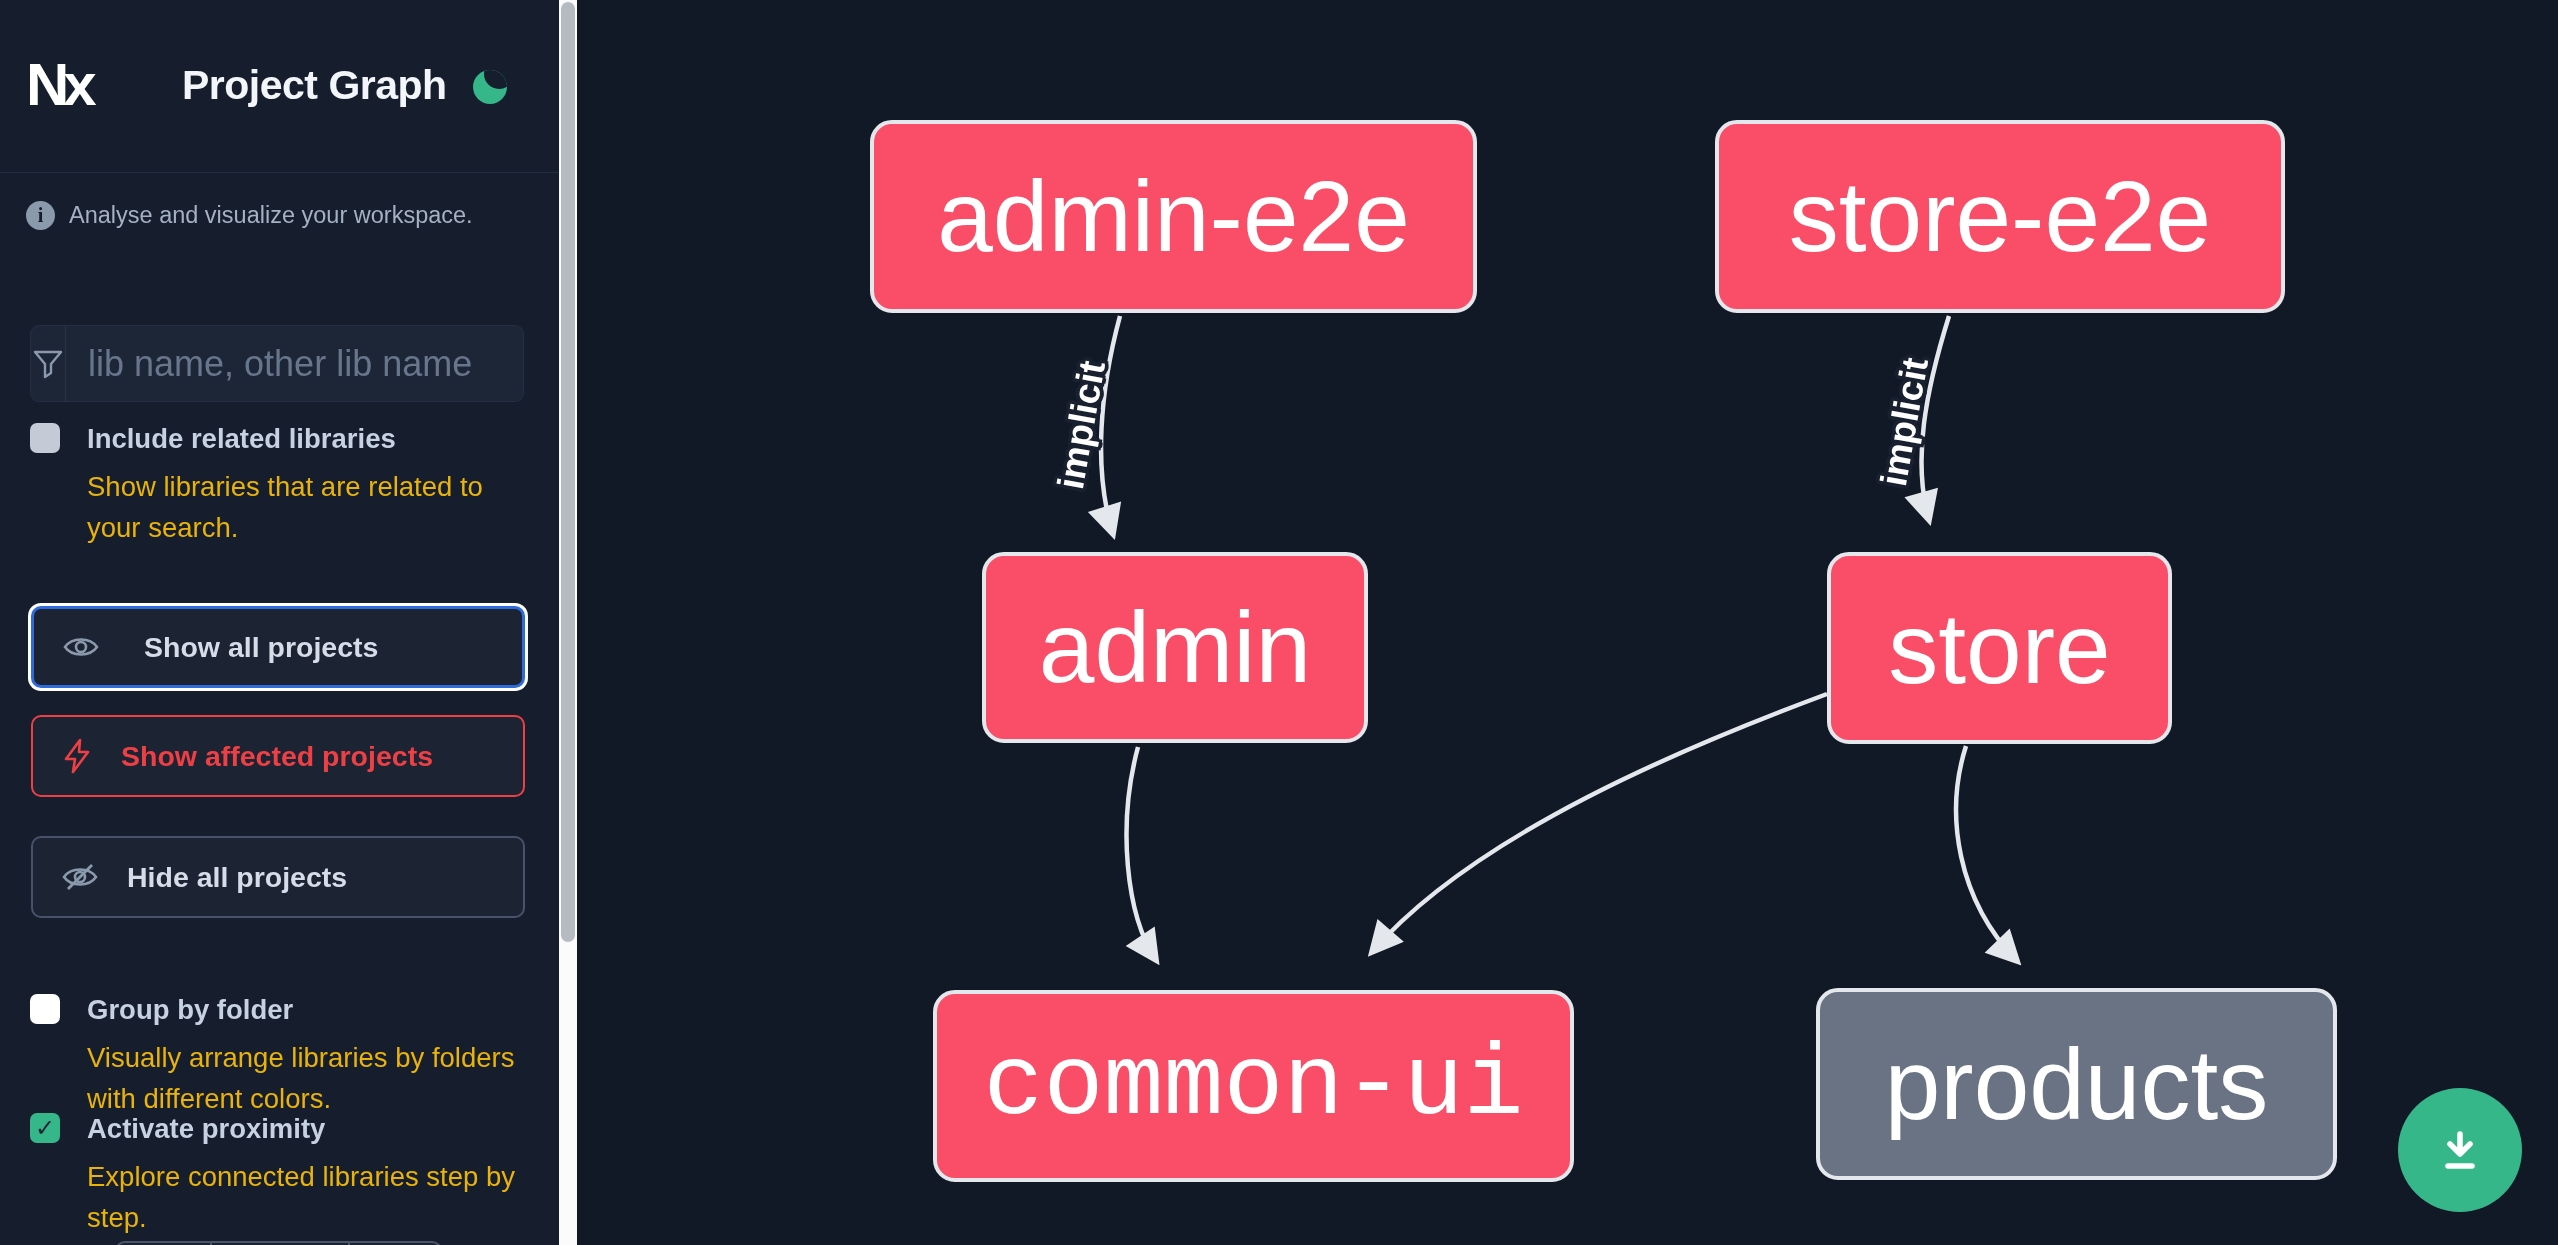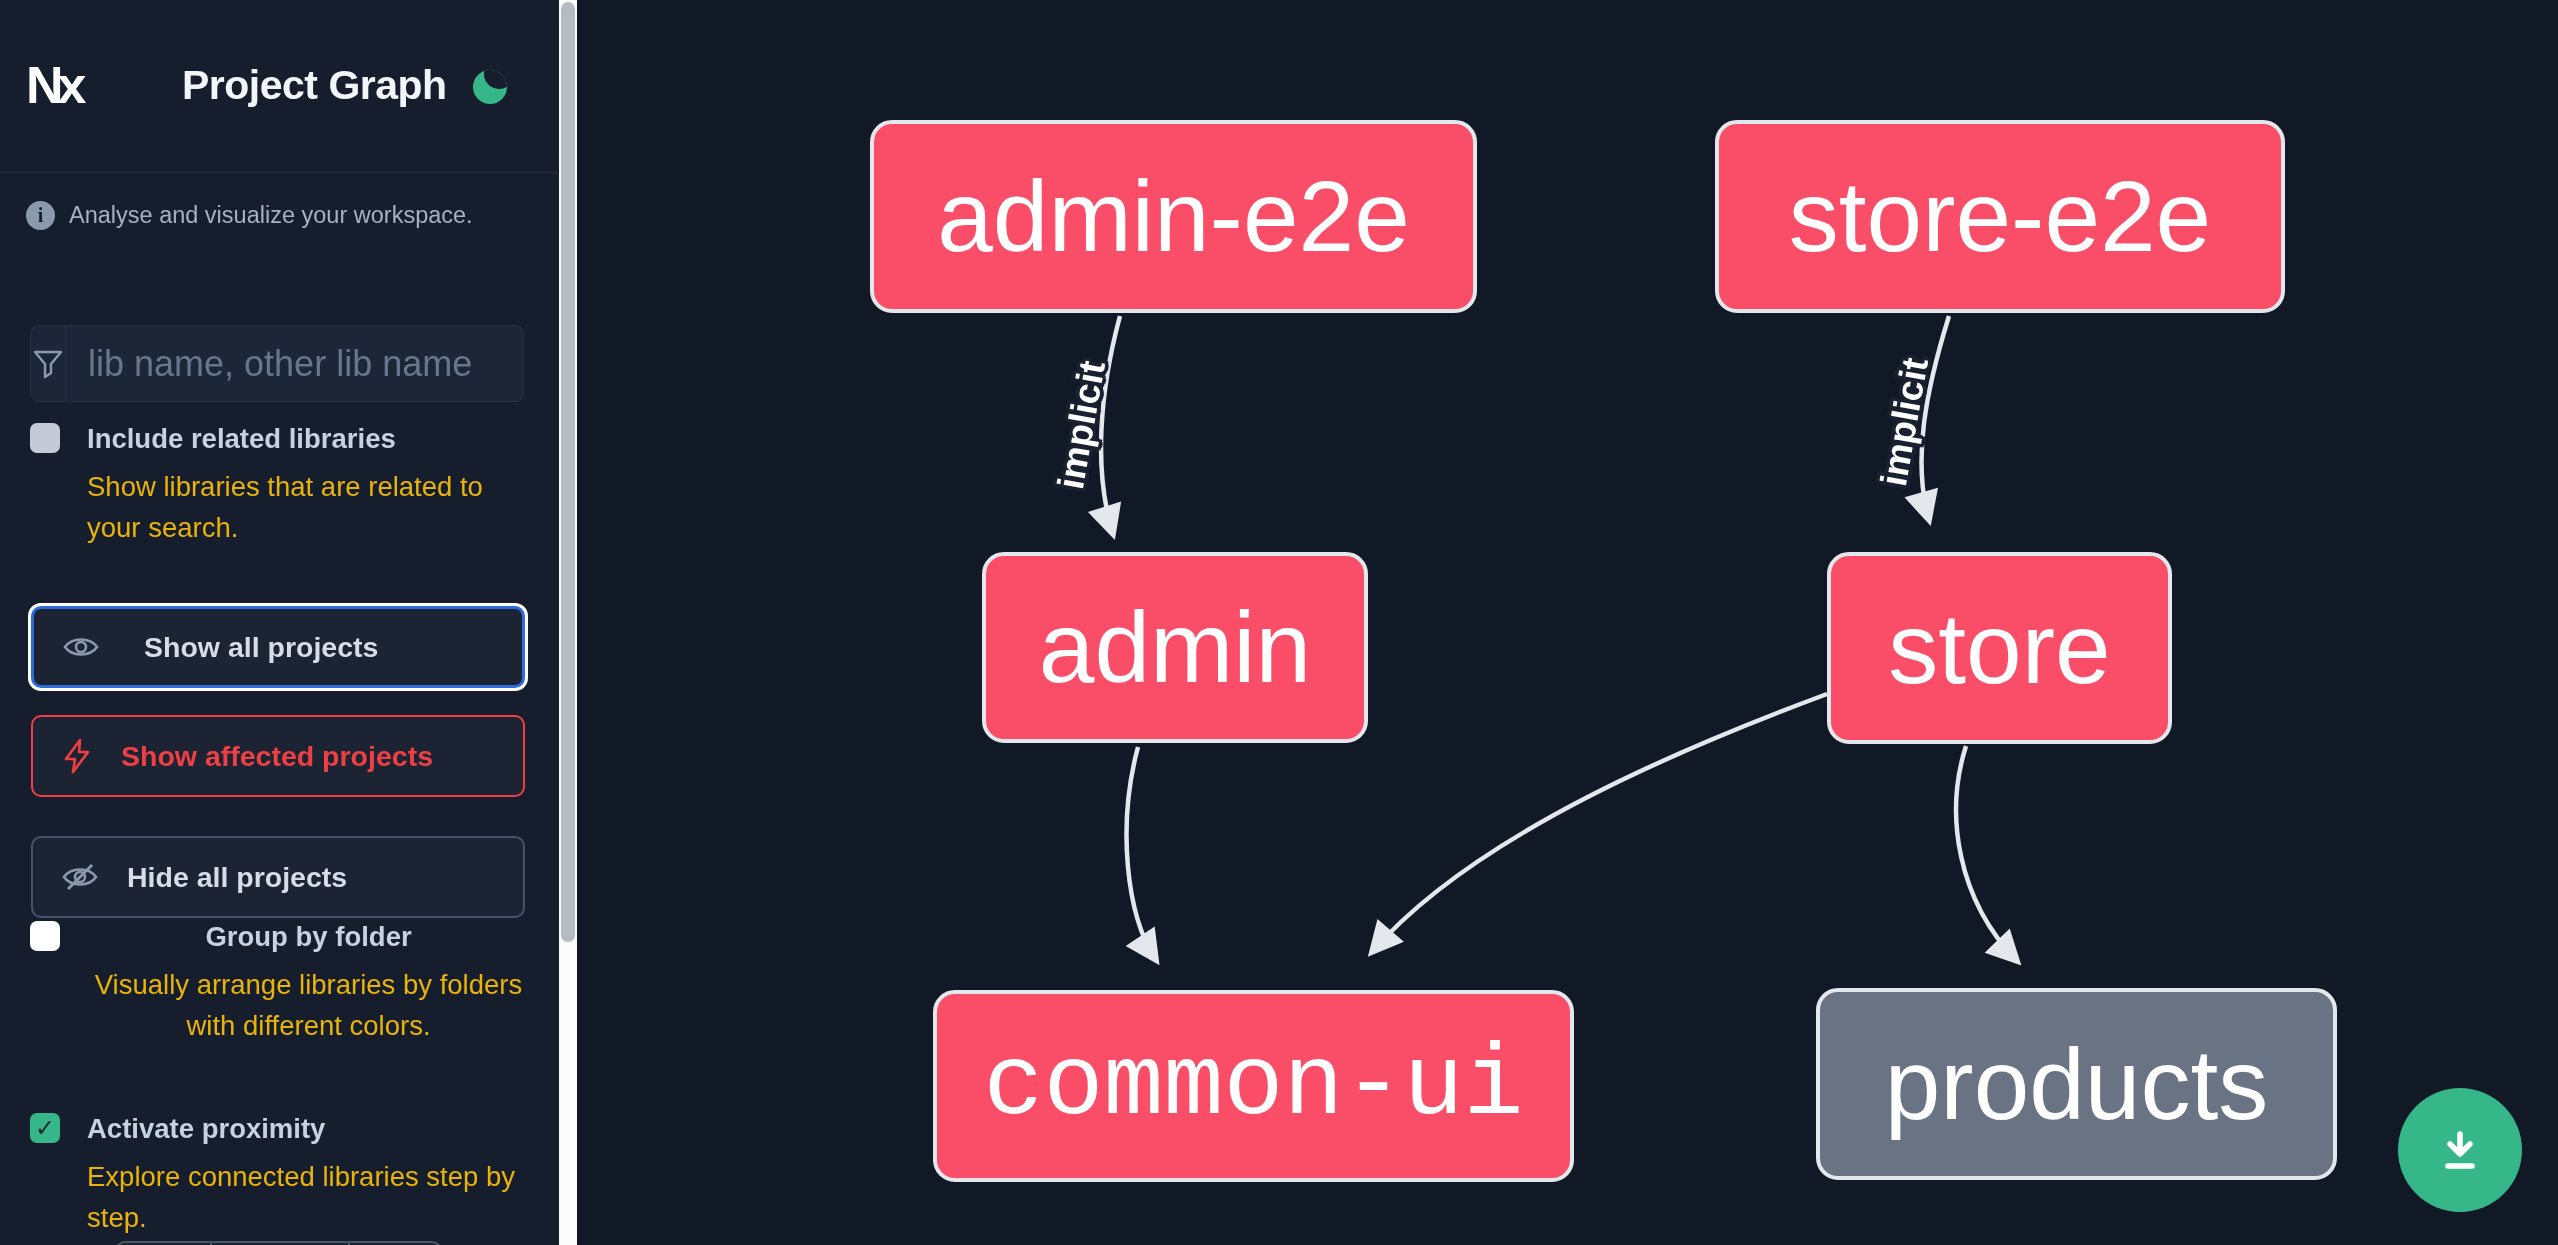--- a/index.html
+++ b/index.html
@@ -2,42 +2,42 @@
 <html><head>
 <meta charset="utf-8">
 <style>
   * { margin:0; padding:0; box-sizing:border-box; }
   html,body { width:2558px; height:1245px; overflow:hidden; }
   body { font-family:"Liberation Sans","DejaVu Sans",sans-serif; background:#111826; position:relative; }
 
   
   #sidebar { position:absolute; left:0; top:0; width:559px; height:1245px; background:#161e2d; }
   #sidebar-header { position:absolute; left:0; top:0; width:559px; height:173px; border-bottom:1px solid #232d41; }
-  #logo { position:absolute; left:26px; top:30px; color:#ffffff; font-weight:800; font-size:52px; letter-spacing:-6px; line-height:110px; }
+  #logo { position:absolute; left:26px; top:30px; color:#ffffff; font-weight:800; font-size:60px; letter-spacing:-6px; line-height:110px; }
   #app-title { position:absolute; left:182px; top:62px; color:#f2f5fa; font-weight:700; font-size:41px; letter-spacing:-0.5px; }
   #moon { position:absolute; left:473px; top:70px; width:34px; height:34px; border-radius:50%; background:#36b78a; overflow:hidden; cursor:pointer; }
   #moon::after { content:""; position:absolute; width:30px; height:30px; border-radius:50%; background:#161e2d; top:-11px; left:11px; }
 
   #tagline-row { position:absolute; left:26px; top:201px; display:flex; align-items:center; gap:14px; }
   .info-circle { width:29px; height:29px; border-radius:50%; background:#8b99ad; color:#161e2d; font-weight:800; font-size:20px; display:flex; align-items:center; justify-content:center; font-family:"Liberation Serif","DejaVu Serif",serif; }
   #tagline { color:#a4b1c3; font-size:23.5px; }
 
   #search-box { position:absolute; left:30px; top:325px; width:494px; height:77px; background:#1d2636; border:1px solid #262f42; border-radius:9px; display:flex; align-items:stretch; }
   #search-icon-cell { width:66px; display:flex; align-items:center; justify-content:center; border-right:1px solid #2b3446; }
   #search-input { flex:1; background:transparent; border:none; outline:none; color:#c6d1e1; font-size:36px; padding:0 22px; font-family:inherit; }
   #search-input::placeholder { color:#67768c; }
 
   .opt-row { position:absolute; left:30px; width:500px; }
   .opt-check { position:absolute; left:0; top:1px; width:30px; height:30px; border-radius:7px; background:#c4cbd6; }
   .opt-check.white { background:#ffffff; }
   .opt-check.checked { background:#36b78a; color:#1b2433; font-size:24px; font-weight:800; display:flex; align-items:center; justify-content:center; }
   .opt-label { margin-left:57px; color:#c6d1e1; font-weight:700; font-size:27.5px; line-height:34px; }
   .opt-desc { margin-left:57px; margin-top:10px; color:#eab308; font-size:27.5px; line-height:41px; max-width:450px; }
   #opt-related { top:422px; }
-  #opt-group  { top:920px;text-align:center; }
+  #opt-group  { top:993px; }
   #opt-prox   { top:1112px; }
 
   .side-btn { position:absolute; left:31px; width:494px; height:82px; background:#1c2434; border:2px solid #46536a; border-radius:10px; display:flex; align-items:center; padding-left:28px; gap:28px; cursor:pointer; }
   .side-btn .btn-label { font-size:28.5px; font-weight:700; color:#d6dde8; }
   #btn-show-all { top:606px; border:3px solid #2e6bdb; box-shadow:0 0 0 3px #ffffff;gap:44px; }
   #btn-affected { top:715px; border-color:#ee4044; }
   #btn-affected .btn-label { color:#ee4044; }
   #btn-hide { top:836px; }
 
   #stepper { position:absolute; left:115px; top:1241px; width:327px; height:14px; background:#1b2433; border:2px solid #4a5568; border-radius:10px 10px 0 0; }

